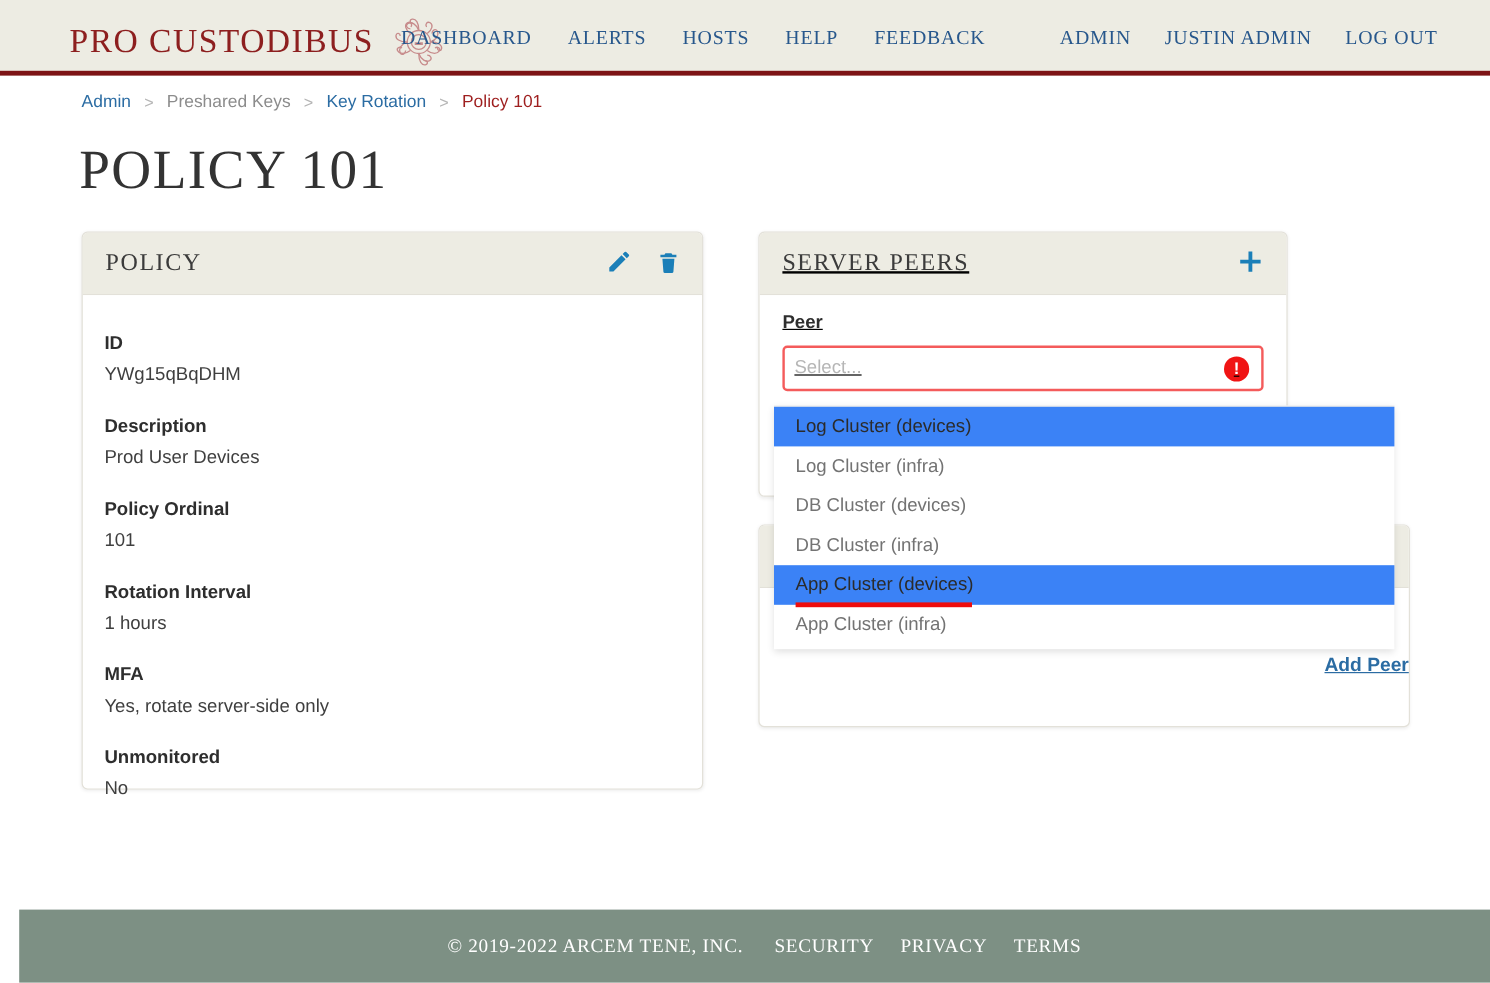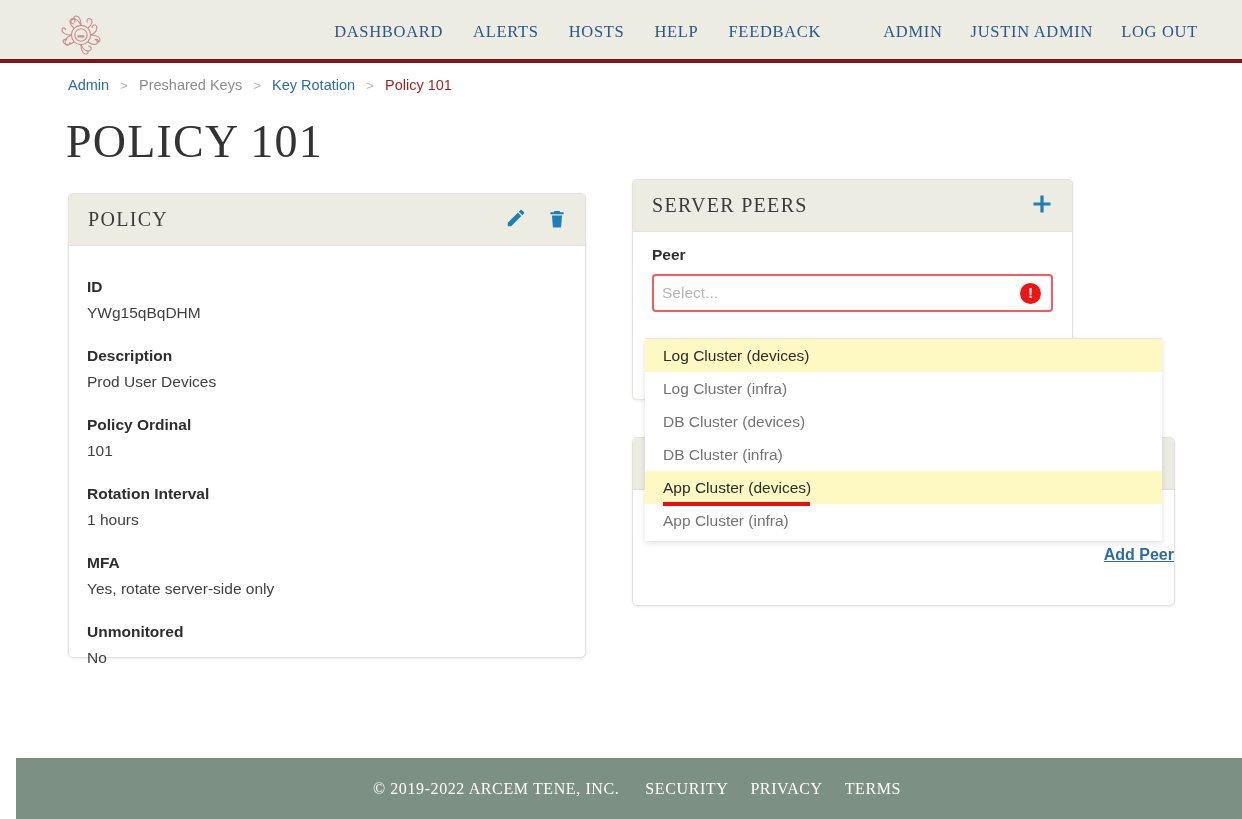--- a/index.html
+++ b/index.html
@@ -103,21 +103,21 @@
   .card-body { padding: 16px 18px 18px 18px; }
   .field { margin-bottom: 2px; }
   .field-label {
     font-size: 15.5px; font-weight: bold; color: #2e2e2e;
     margin-top: 25px; margin-bottom: 8px;
   }
   .field:first-child .field-label { margin-top: 16px; }
   .field-value { font-size: 15.5px; color: #3f3f3f; }
 
   
-  #peers-card { left: 632px; top: 179px; width: 441px; height: 221px; }
+  #peers-card { left: 632px; top: 193px; width: 441px; height: 221px; text-decoration: underline; }
   #peers-card .card-body { padding: 14px 19px 16px 19px; }
   .form-label { font-size: 15.5px; font-weight: bold; color: #2e2e2e; margin-bottom: 10px; }
 
   .select-control {
     position: relative;
     height: 38px;
     border: 2px solid #f45b5b;
     border-radius: 4px;
     background: #fff;
     display: flex; align-items: center;
@@ -162,21 +162,21 @@
   }
   .dd-option {
     height: 33px;
     display: flex; align-items: center;
     padding-left: 18px;
     font-size: 15.5px;
     color: #737373;
     cursor: pointer;
     position: relative;
   }
-  .dd-option.focused { background: #fef9c3; color: #2b2b2b; }
+  .dd-option.focused { background: #3b82f6; color: #2b2b2b; }
   .dd-option.marked::after {
     content: ""; position: absolute;
     left: 18px; bottom: -2px;
     width: 147px; height: 4px;
     background: #ee0d0d;
   }
 
   
   .site-footer {
     position: absolute; left: 0; bottom: 0;
@@ -190,20 +190,21 @@
     font-size: 16px; color: #ffffff; letter-spacing: 0.6px;
   }
   .footer-copy { margin-right: 4px; white-space: nowrap; }
   .footer-link { color: #ffffff; text-decoration: none; cursor: pointer; white-space: nowrap; }
 </style>
 </head>
 <body>
 
 <div class="site-header">
   <div class="brand">
+    <span class="brand-name">PRO CUSTODIBUS</span>
     <span>
       <svg class="brand-mark" viewBox="0 0 46 42" aria-hidden="true">
         <g fill="none" stroke="#c78c8c" stroke-width="1.1">
           <circle cx="23" cy="21" r="6.2"></circle>
           <circle cx="23" cy="21" r="9.6"></circle>
           <path d="M23 11.4 C21 6 17 4 14 5.5 C11.5 7 13 10 16 10"></path>
           <path d="M32.6 21 C38 19 40 15 38.5 12 C37 9.5 34 11 34 14"></path>
           <path d="M23 30.6 C25 36 29 38 32 36.5 C34.5 35 33 32 30 32"></path>
           <path d="M13.4 21 C8 23 6 27 7.5 30 C9 32.5 12 31 12 28"></path>
           <path d="M30 14 C34.5 10.5 35 6.5 32.5 5 C30 3.5 28 6 29.5 8.5"></path>

